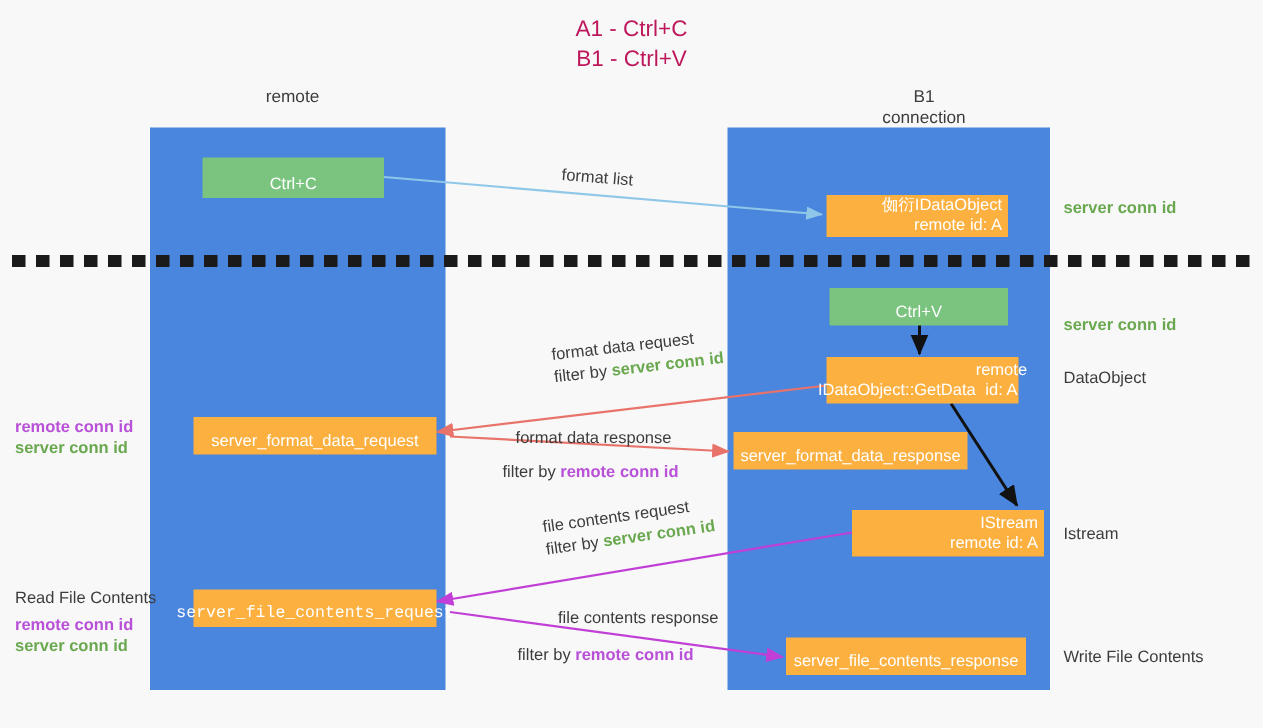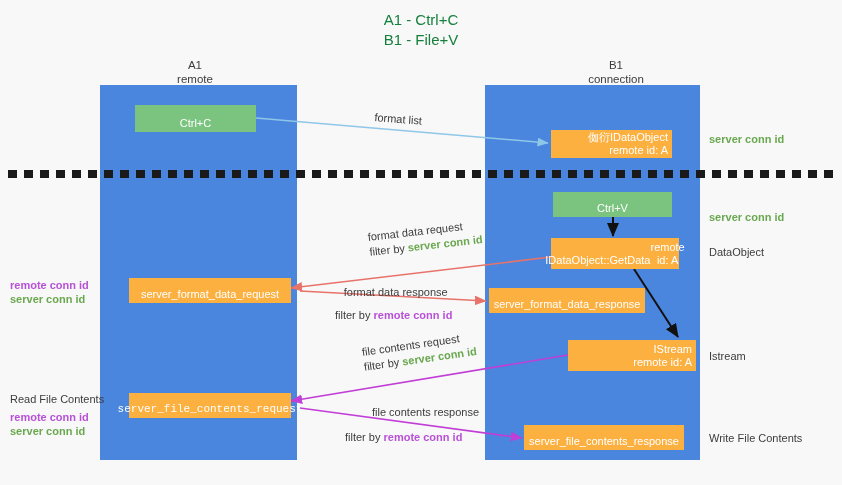--- a/index.html
+++ b/index.html
@@ -9,21 +9,21 @@
     font-family:"Liberation Sans","DejaVu Sans",sans-serif;
     position:relative;
     overflow:hidden;
     color:#3c3c3c;
   }
   #stage{position:absolute;left:0;top:0;width:842px;height:485px;}
 
   
   .title{
     position:absolute;left:0;top:10px;width:842px;
-    text-align:center;font-size:15px;line-height:20px;color:#15803d;
+    text-align:center;font-size:15px;line-height:20px;color:#be185d;
   }
 
   
   .lane-head{
     position:absolute;text-align:center;font-size:11.5px;
     line-height:14px;color:#3c3c3c;width:160px;
   }
 
   
   .lane{position:absolute;background:#4a85de;}
@@ -55,25 +55,24 @@
 
   svg.overlay{position:absolute;left:0;top:0;width:842px;height:485px;pointer-events:none;}
 </style>
 </head>
 <body>
 
 <div id="stage">
 
   <div class="title">
     <div>A1 - Ctrl+C</div>
-    <div>B1 - File+V</div>
+    <div>B1 - Ctrl+V</div>
   </div>
 
   <div class="lane-head" style="left:115px;top:58px;">
-    <div>A1</div>
     <div>remote</div>
   </div>
   <div class="lane-head" style="left:536px;top:58px;">
     <div>B1</div>
     <div>connection</div>
   </div>
 
   <div class="lane" style="left:100px;top:85px;width:197px;height:375px;"></div>
   <div class="lane" style="left:485px;top:85px;width:215px;height:375px;"></div>
 

